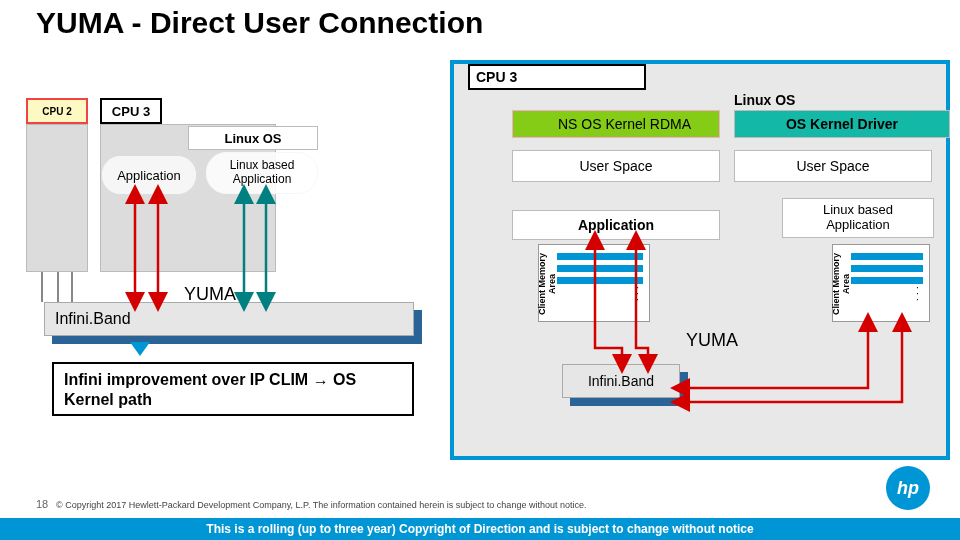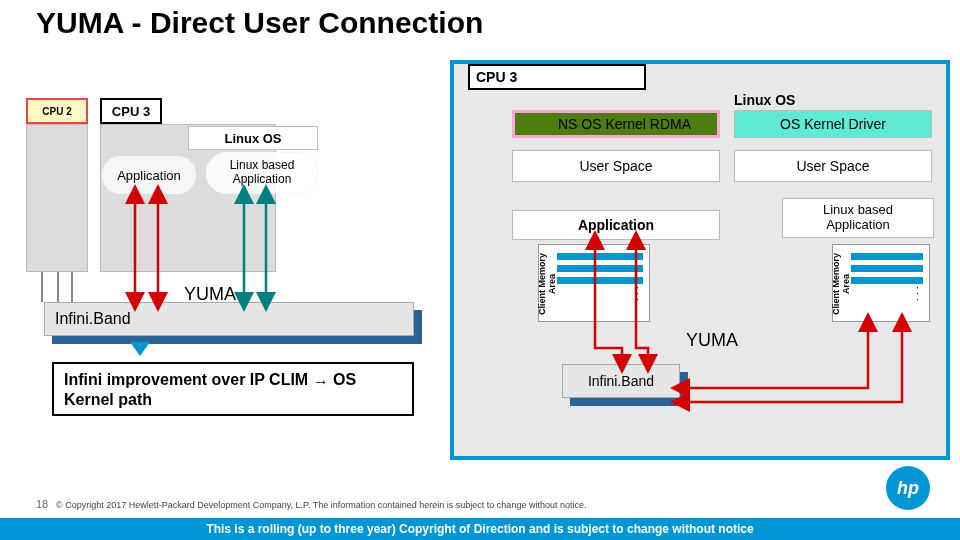--- a/index.html
+++ b/index.html
@@ -2,22 +2,22 @@
 <html><head>
 <meta charset="utf-8">
 <style>
   * { box-sizing: border-box; margin: 0; padding: 0; }
   html, body { width: 960px; height: 540px; font-family: Arial, Helvetica, sans-serif; background: #fff; position: relative; overflow: hidden; }
   .slide { position: absolute; inset: 0; border-radius: 15px; }
   .title { position: absolute; left: 36px; top: 6px; font-size: 30px; font-weight: 700; color: #000; }
   .big-frame { position: absolute; left: 450px; top: 60px; width: 500px; height: 400px; border: 4px solid #0096d6; background: #e8e8e8; }
   .cpu3-top { position: absolute; left: 468px; top: 64px; width: 178px; height: 26px; border: 2px solid #000; background: #fff; font-size: 14px; font-weight: 700; display: flex; align-items: center; padding-left: 6px; }
   .linuxos-top { position: absolute; left: 734px; top: 92px; font-size: 14px; font-weight: 700; }
-  .nsos-box   { position: absolute; left: 512px; top: 110px; width: 208px; height: 28px; background: #4d7c0f; border: 3px solid #f9a8d4; font-size: 14px; font-weight: 400; display: flex; align-items: center; justify-content: center; padding-left: 17px; }
-  .oskd-box   { position: absolute; left: 734px; top: 110px; width: 198px; height: 28px; background: #5eead4; border: 1px solid #bbb; font-size: 14px; font-weight: 400; display: flex; align-items: center; justify-content: center; }
+  .nsos-box   { position: absolute; left: 512px; top: 110px; width: 208px; height: 28px; background: #84cc16; border: 1px solid #f9a8d4; font-size: 14px; font-weight: 400; display: flex; align-items: center; justify-content: center; padding-left: 17px; }
+  .oskd-box   { position: absolute; left: 734px; top: 110px; width: 216px; height: 28px; background: #14b8a6; border: 1px solid #bbb; font-size: 14px; font-weight: 700; display: flex; align-items: center; justify-content: center; }
   .us-left    { position: absolute; left: 512px; top: 150px; width: 208px; height: 32px; background: #fff; border: 1px solid #bbb; font-size: 14px; display: flex; align-items: center; justify-content: center; }
   .us-right   { position: absolute; left: 734px; top: 150px; width: 198px; height: 32px; background: #fff; border: 1px solid #bbb; font-size: 14px; display: flex; align-items: center; justify-content: center; }
   .app-box-r  { position: absolute; left: 512px; top: 210px; width: 208px; height: 30px; background: #fff; border: 1px solid #bbb; font-size: 14px; font-weight: 700; display: flex; align-items: center; justify-content: center; }
   .lba-box    { position: absolute; left: 782px; top: 198px; width: 152px; height: 40px; background: #fff; border: 1px solid #bbb; font-size: 13px; text-align: center; line-height: 1.15; display: flex; align-items: center; justify-content: center; }
   .cma-left   { position: absolute; left: 538px; top: 244px; width: 112px; height: 78px; border: 1px solid #999; background: #fff; font-size: 9px; }
   .cma-right  { position: absolute; left: 832px; top: 244px; width: 98px; height: 78px; border: 1px solid #999; background: #fff; font-size: 9px; }
   .cma-label  { position: absolute; left: -2px; top: 2px; width: 10px; height: 74px; writing-mode: vertical-rl; transform: rotate(180deg); font-size: 9px; font-weight: 700; text-align: center; }
   .cma-bars   { position: absolute; left: 18px; top: 8px; right: 6px; }
   .cma-bars div { height: 7px; background: #0096d6; margin-bottom: 5px; }
   .cma-dots   { position: absolute; right: 10px; top: 40px; font-size: 10px; line-height: 6px; }

